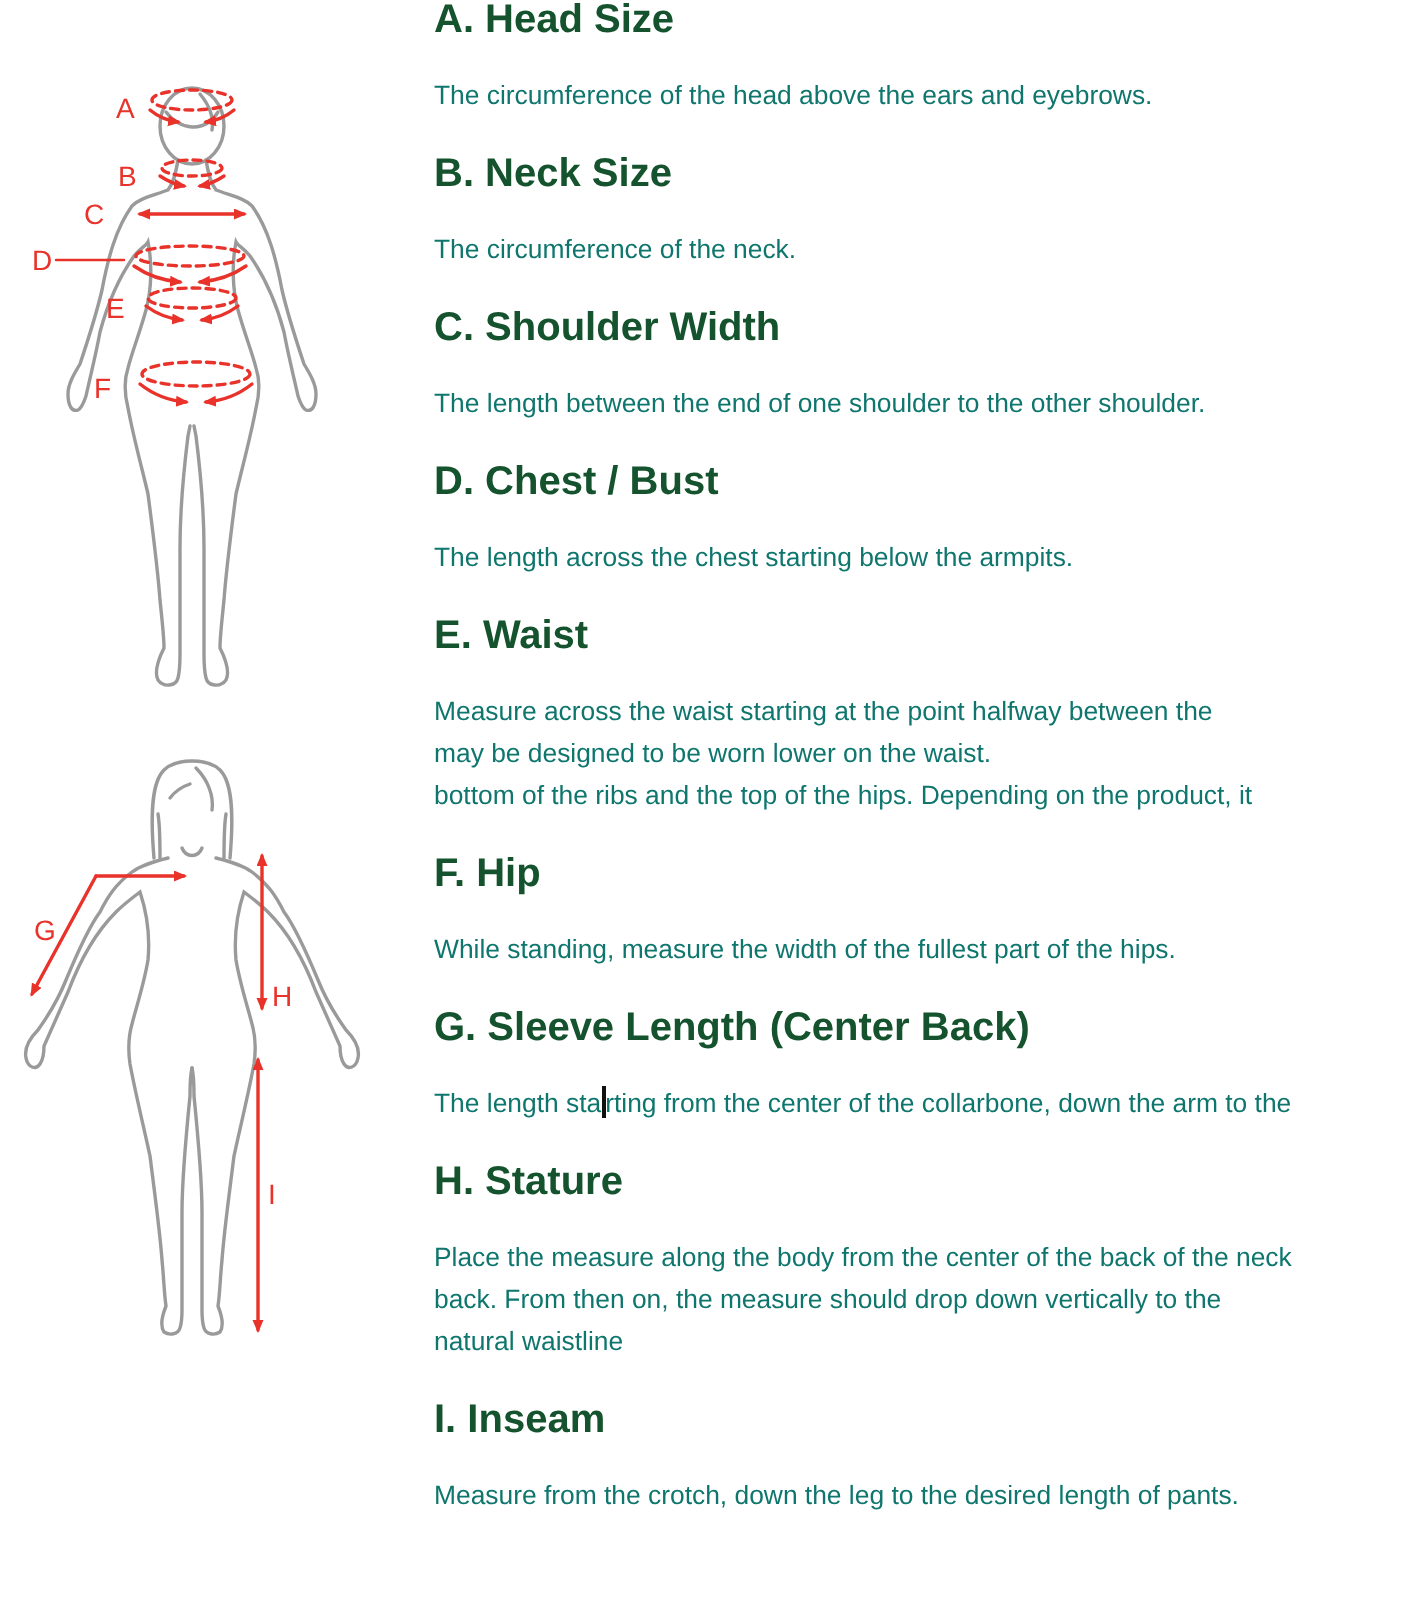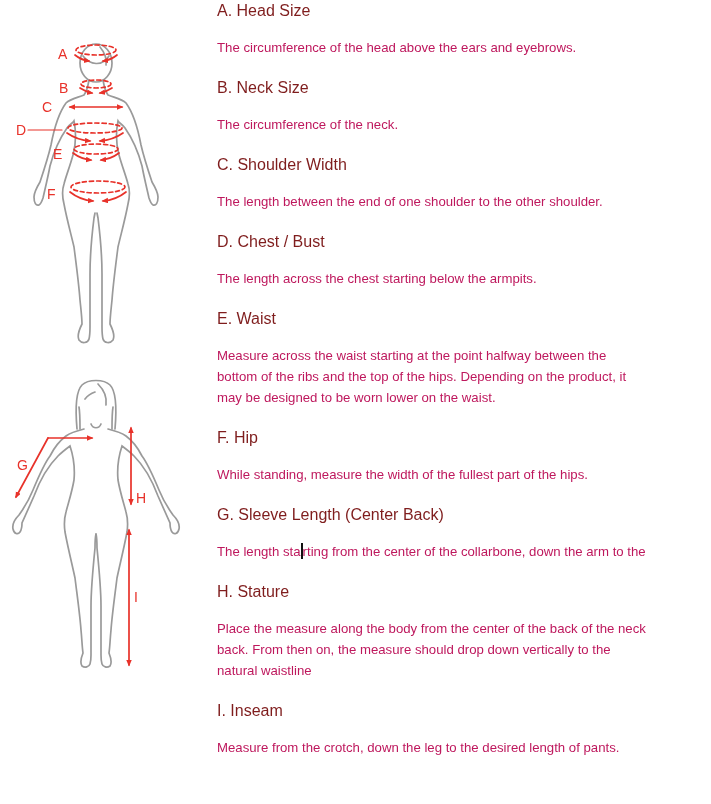--- a/index.html
+++ b/index.html
@@ -3,24 +3,24 @@
 <meta charset="utf-8">
 <style>
   html,body{margin:0;padding:0;background:#ffffff;}
   body{width:711px;height:804px;position:relative;overflow:hidden;
        font-family:"Liberation Sans",sans-serif;}
   .left-col{position:absolute;left:0;top:0;width:217px;height:804px;}
   .fig{position:absolute;left:0;}
   .fig-front{top:34px;}
   .fig-back{top:372px;}
   .right-col{position:absolute;left:217px;top:0;width:492px;}
-  .sec h3{font-size:16px;font-weight:400;color:#7f1d1d;margin:0 0 16px 0;
+  .sec h3{font-size:20px;font-weight:700;color:#14532d;margin:0 0 16px 0;
           line-height:21px;}
   .sec .para{margin:0 0 19px 0;}
-  .sec .line{font-size:13.2px;color:#be185d;line-height:21px;height:21px;
+  .sec .line{font-size:13.2px;color:#0f766e;line-height:21px;height:21px;
              white-space:nowrap;}
   .sec.mt10 h3{margin-top:10px;}
   .caret{display:inline-block;width:1.5px;height:16px;background:#111;
          vertical-align:-3px;margin:0 0 0 0.5px;}
   svg text{font-family:"Liberation Sans",sans-serif;font-size:14px;fill:#e8322a;}
 </style>
 </head>
 <body>
 
 <div class="left-col">
@@ -152,22 +152,22 @@
     <h3>D. Chest / Bust</h3>
     <div class="para">
       <div class="line">The length across the chest starting below the armpits.</div>
     </div>
   </div>
 
   <div class="sec">
     <h3>E. Waist</h3>
     <div class="para">
       <div class="line">Measure across the waist starting at the point halfway between the</div>
+      <div class="line">may be designed to be worn lower on the waist.</div>
       <div class="line">bottom of the ribs and the top of the hips. Depending on the product, it</div>
-      <div class="line">may be designed to be worn lower on the waist.</div>
     </div>
   </div>
 
   <div class="sec">
     <h3>F. Hip</h3>
     <div class="para">
       <div class="line">While standing, measure the width of the fullest part of the hips.</div>
     </div>
   </div>
 

